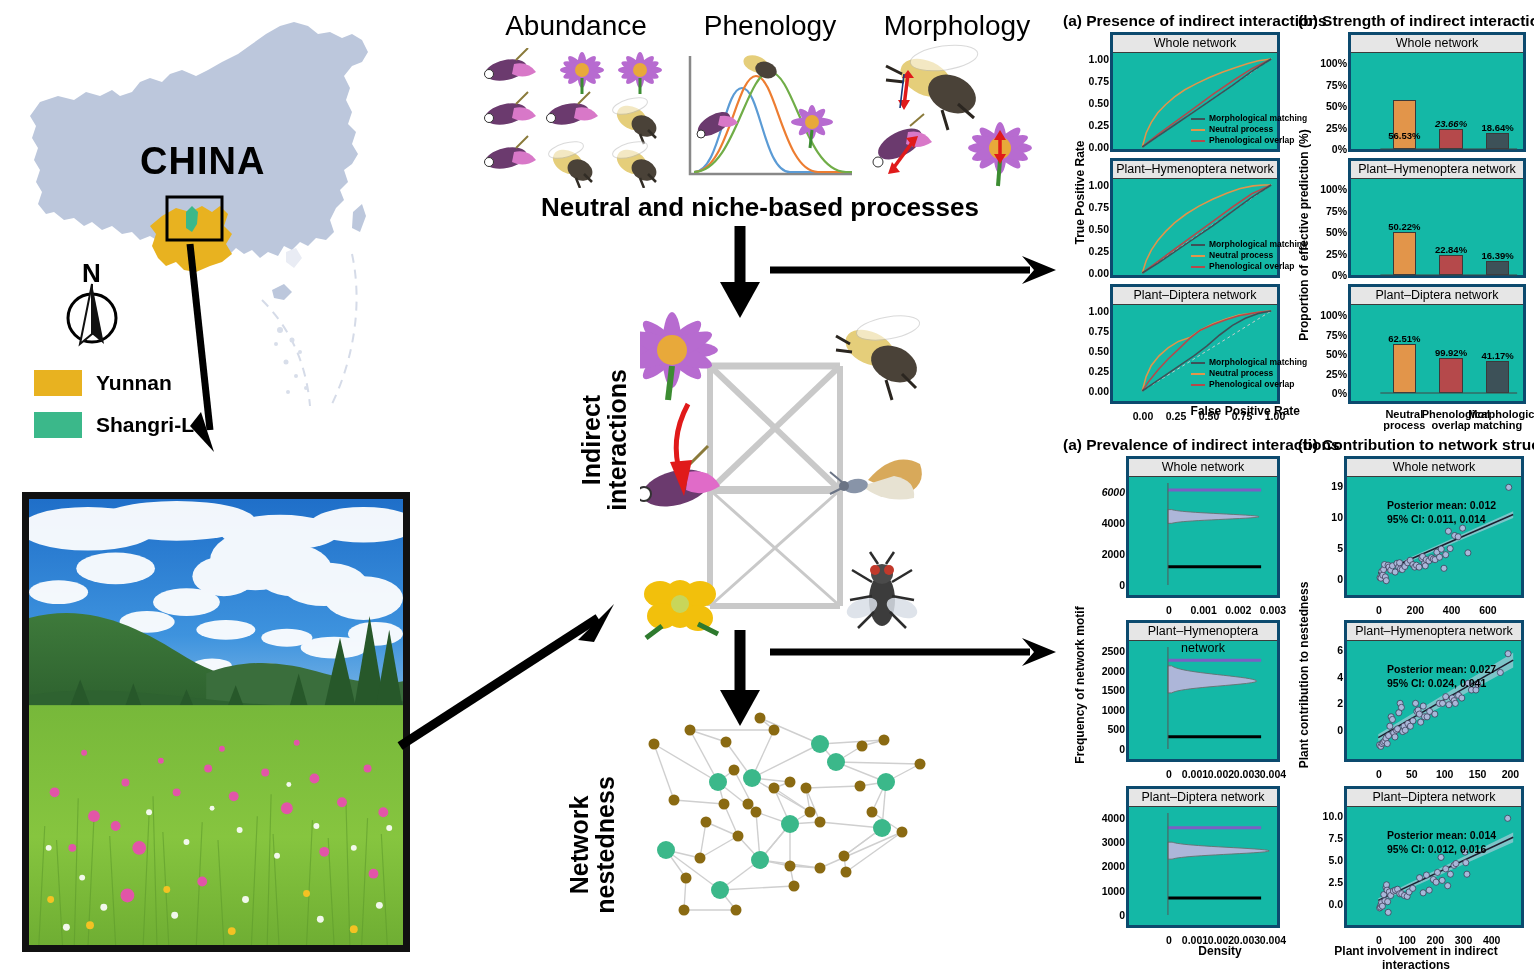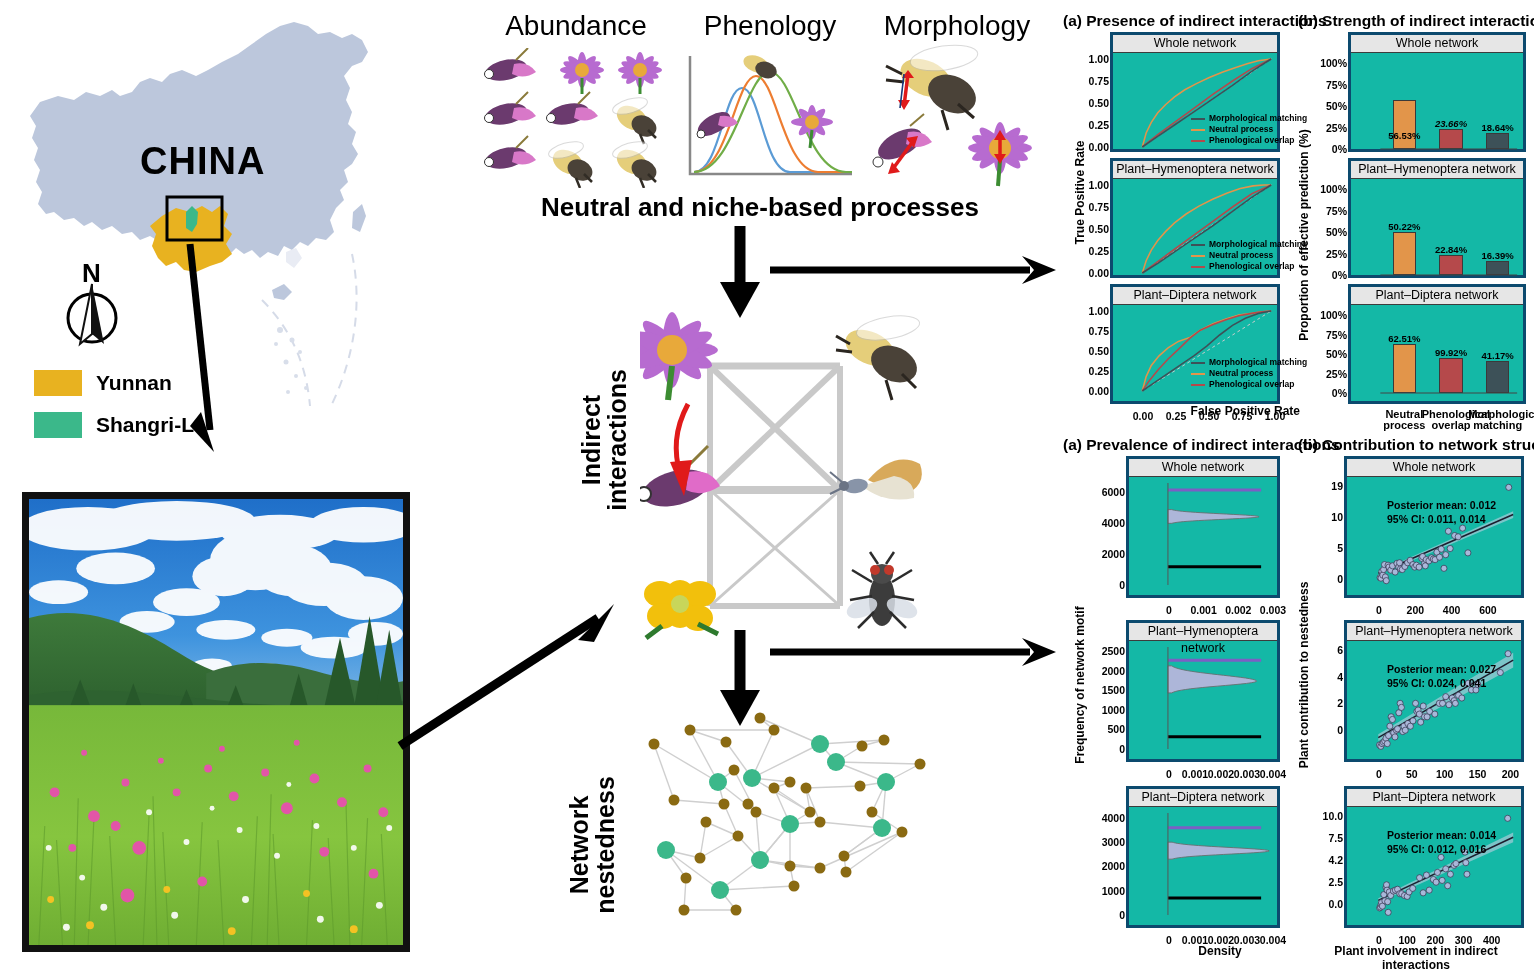--- a/index.html
+++ b/index.html
@@ -768,21 +768,21 @@
   <div class="facet-body" id="den0" style="height:124px;">
       <svg width="100%" height="100%" viewBox="0 0 152 124" preserveAspectRatio="none" style="position: absolute; left: 0px; top: 0px;">
         <path d="M40,32.58181818181818L43.81534229237508,32.58181818181818L45.16088890665769,32.92568181818183L46.877214826979355,33.26954545454545L49.02812882442827,33.61340909090909L51.67562077299156,33.95727272727272L54.87507931167084,34.30113636363636L58.66962848541098,34.64500000000001L63.0838975434784,34.98886363636363L68.11769247128152,35.33272727272727L73.740171957558,35.676590909090905L79.88521918667604,36.02045454545454L86.44872002952346,36.36431818181819L93.28838948927219,36.708181818181814L100.22662344490882,37.05204545454545L107.05659737492071,37.3959090909091L113.55150874630418,37.73977272727272L119.47650038907274,38.08363636363637L124.60245420722484,38.427499999999995L128.72055788007725,38.77136363636363L131.65636781123885,39.11522727272728L133.2820535238326,39.459090909090904L133.5148925831203,39.802954545454554L132.20084260169517,40.146818181818176L129.36079819801967,40.49068181818181L125.136781376591,40.83454545454546L119.73434930327649,41.178409090909085L113.40602714958085,41.52227272727272L106.43180066614103,41.86613636363637L99.09875983429424,42.209999999999994L91.68193307199346,42.553863636363644L84.42804160587713,42.897727272727266L77.54340247705355,43.2415909090909L71.18660698491561,43.58545454545455L65.46599585933654,43.929318181818175L60.44142838423616,44.27318181818182L56.12946097127161,44.61704545454545L52.510841067654134,44.96090909090909L49.539183404992656,45.30477272727273L47.149800589751926,45.648636363636356L45.26786575080497,45.9925L43.81534229237508,46.33636363636364L40,46.33636363636364Z" fill="#B6B6DC" stroke="#6b6b6b" stroke-width="0.9" opacity="0.95"></path>
         <line x1="40" y1="12.954545454545453" x2="135.68" y2="12.954545454545453" stroke="#7B5FC4" stroke-width="3"></line>
         <line x1="40" y1="89.76363636363637" x2="135.68" y2="89.76363636363637" stroke="#000000" stroke-width="3"></line>
         <line x1="40" y1="6" x2="40" y2="108" stroke="#555" stroke-width="1"></line>
       </svg>
       <div class="tick-y" style="top: 108px;">0</div>
       <div class="tick-y" style="top: 77.0909px;">2000</div>
       <div class="tick-y" style="top: 46.1818px;">4000</div>
-      <div class="tick-y" style="top: 15.2727px;">6000</div>
+      <div class="tick-y" style="top: 15.2727px; font-style: italic;">6000</div>
       <div class="tick-x" style="left: 40px;">0</div>
       <div class="tick-x" style="left: 74.6667px;">0.001</div>
       <div class="tick-x" style="left: 109.333px;">0.002</div>
       <div class="tick-x" style="left: 144px;">0.003</div>
     </div>
 </div>
 <div class="facet" style="left:1126px;top:620px;width:154px;height:142px;">
   <div class="facet-strip">Plant–Hymenoptera network</div>
   <div class="facet-body" id="den1" style="height:124px;">
       <svg width="100%" height="100%" viewBox="0 0 152 124" preserveAspectRatio="none" style="position: absolute; left: 0px; top: 0px;">
@@ -1007,21 +1007,21 @@
         <circle cx="105.78775510204082" cy="67.2" r="3.1" fill="#AFB9DC" stroke="#3a3a55" stroke-width="0.8" opacity="0.95"></circle>
         <circle cx="109.44897959183673" cy="58.33043478260869" r="3.1" fill="#AFB9DC" stroke="#3a3a55" stroke-width="0.8" opacity="0.95"></circle>
         <circle cx="111.42040816326531" cy="56.55652173913044" r="3.1" fill="#AFB9DC" stroke="#3a3a55" stroke-width="0.8" opacity="0.95"></circle>
         <circle cx="120.71428571428572" cy="45.02608695652173" r="3.1" fill="#AFB9DC" stroke="#3a3a55" stroke-width="0.8" opacity="0.95"></circle>
         <circle cx="121.55918367346939" cy="55.6695652173913" r="3.1" fill="#AFB9DC" stroke="#3a3a55" stroke-width="0.8" opacity="0.95"></circle>
         <circle cx="122.68571428571428" cy="67.2" r="3.1" fill="#AFB9DC" stroke="#3a3a55" stroke-width="0.8" opacity="0.95"></circle>
         <circle cx="164.3673469387755" cy="11.321739130434793" r="3.1" fill="#AFB9DC" stroke="#3a3a55" stroke-width="0.8" opacity="0.95"></circle>
       </svg>
       <div class="tick-y" style="top: 97.3565px;">0.0</div>
       <div class="tick-y" style="top: 75.1826px;">2.5</div>
-      <div class="tick-y" style="top: 53.0087px;">4.2</div>
+      <div class="tick-y" style="top: 53.0087px;">5.0</div>
       <div class="tick-y" style="top: 30.8348px;">7.5</div>
       <div class="tick-y" style="top: 8.66087px;">10.0</div>
       <div class="tick-x" style="left: 32px;">0</div>
       <div class="tick-x" style="left: 60.1633px;">100</div>
       <div class="tick-x" style="left: 88.3265px;">200</div>
       <div class="tick-x" style="left: 116.49px;">300</div>
       <div class="tick-x" style="left: 144.653px;">400</div>
       <div class="post-text" style="left: 40px; top: 22px;">Posterior mean: 0.014</div>
       <div class="post-text" style="left: 40px; top: 36px;">95% CI: 0.012, 0.016</div>
     </div>

